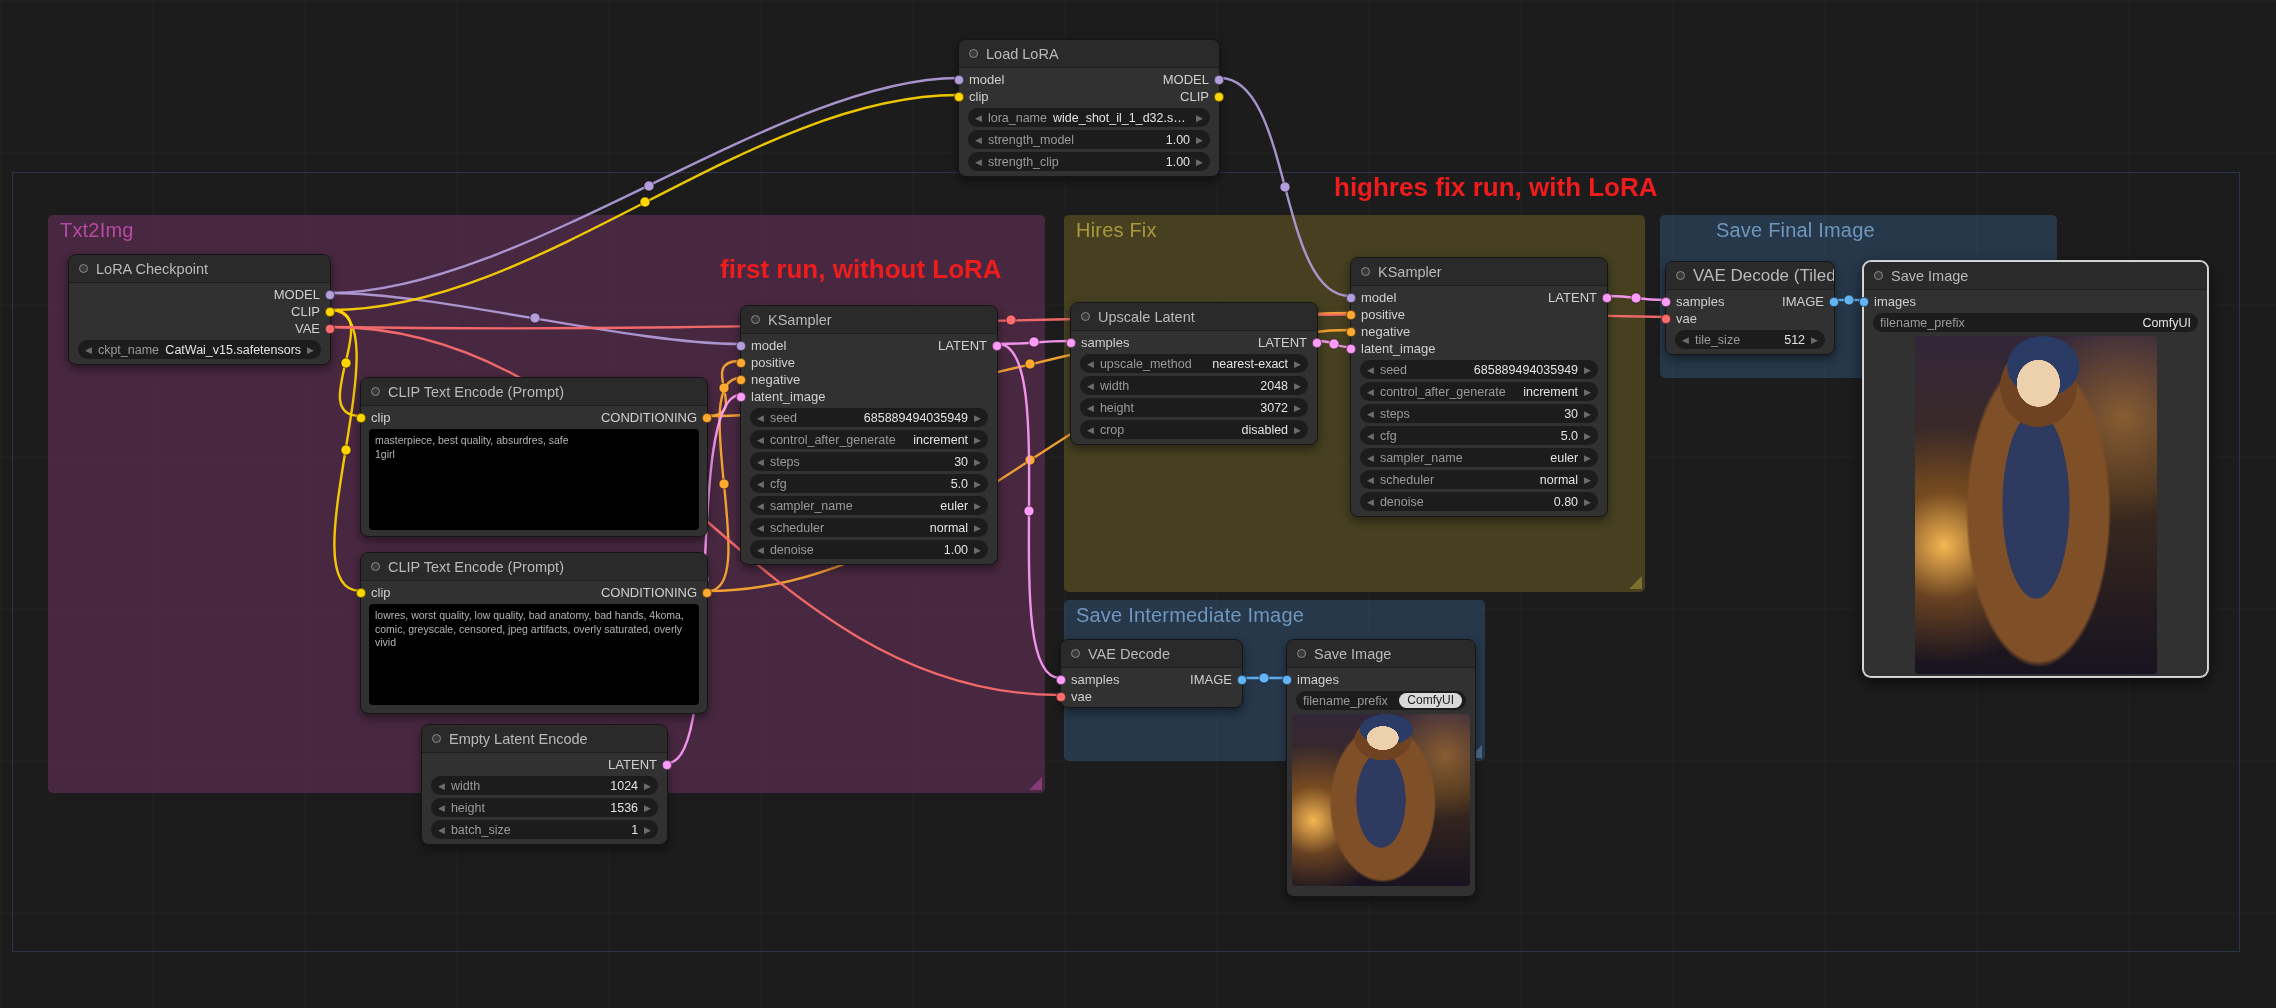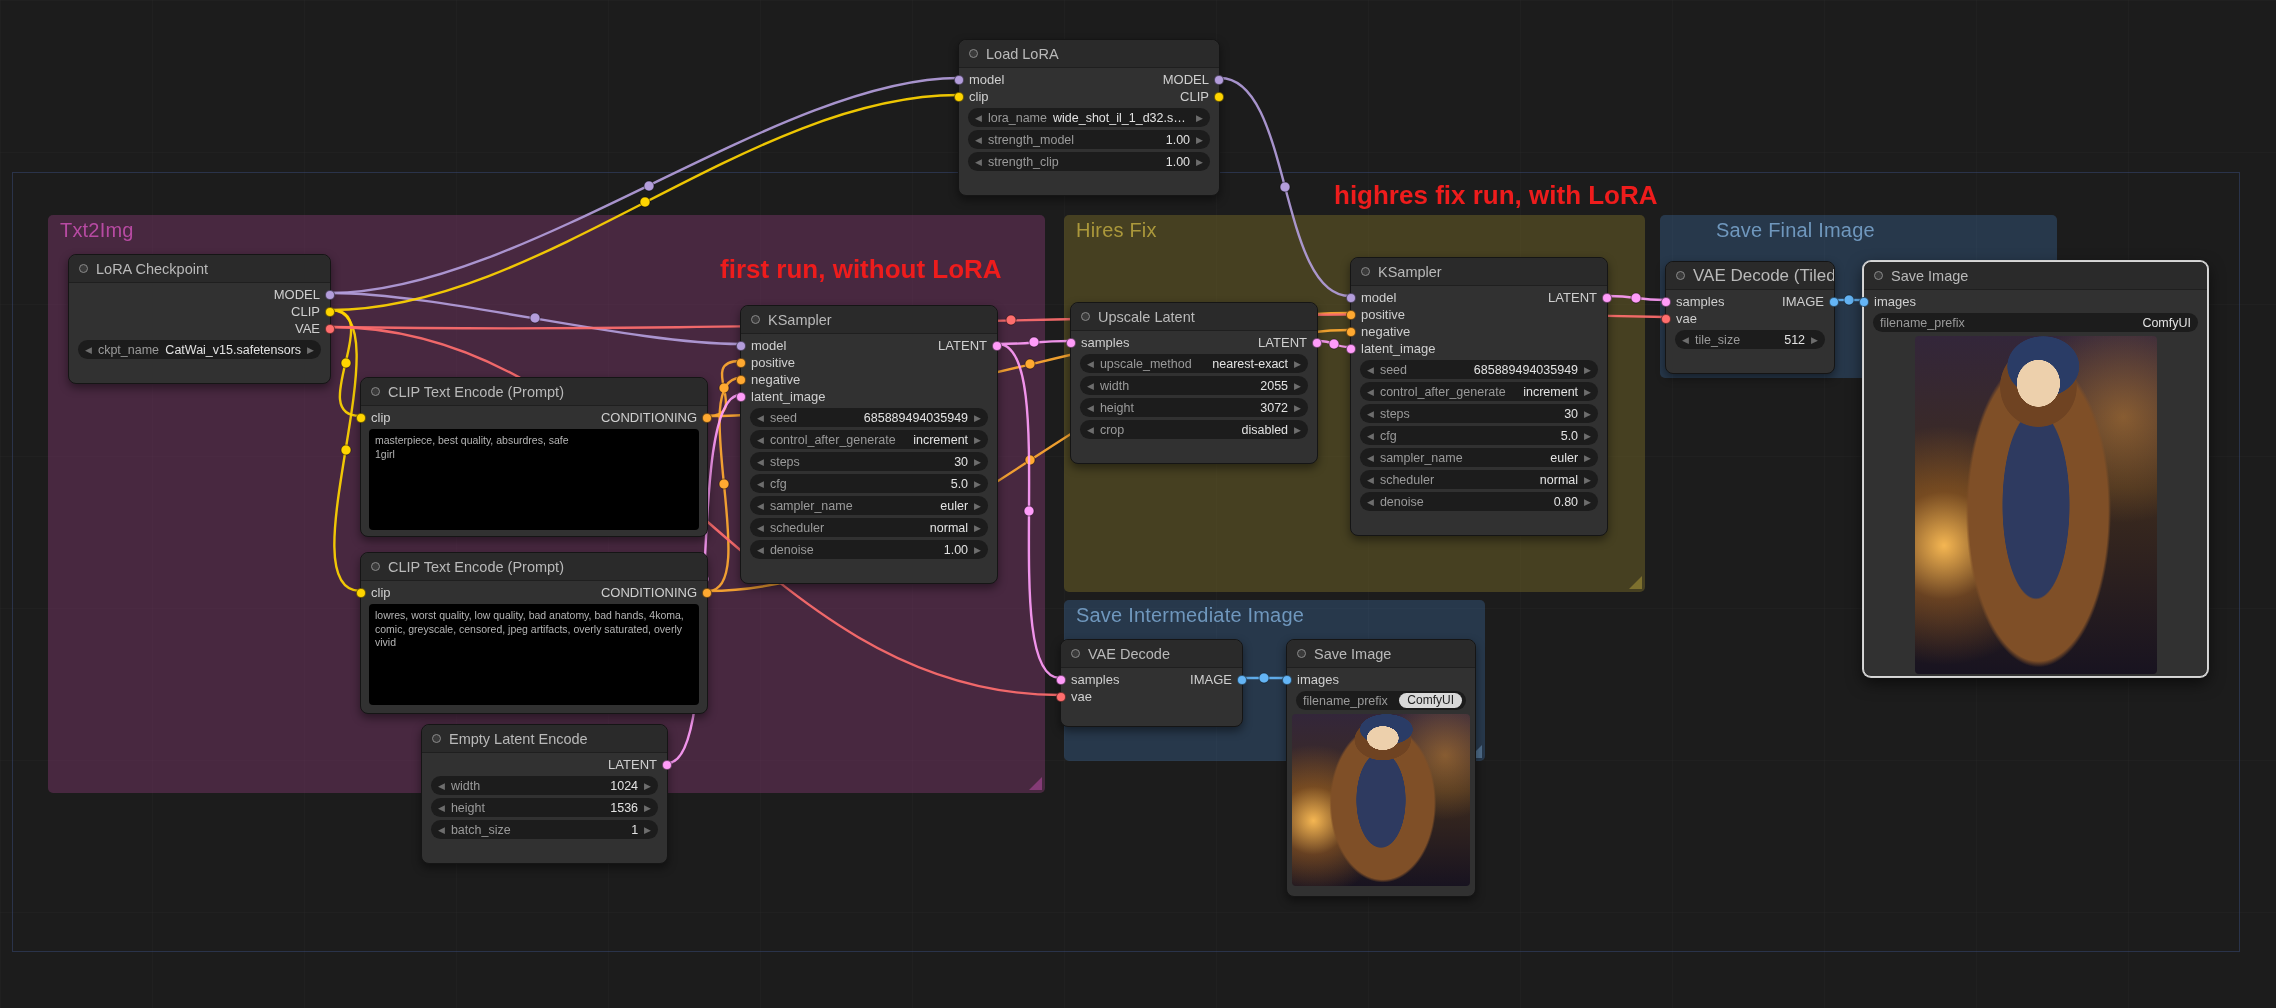--- a/index.html
+++ b/index.html
@@ -20,21 +20,21 @@
   .wires{position:absolute;inset:0;z-index:2}
   .wires path{fill:none;stroke-width:2.4px;opacity:.92}
   .wires circle{stroke:rgba(0,0,0,.45);stroke-width:1px}
   
   .node{position:absolute;z-index:3;background:#313131;border:1px solid #151515;border-radius:8px;
     box-shadow:0 4px 10px rgba(0,0,0,.45);color:#c8c8c8}
   .node.selected{border-color:#d8d8d8;box-shadow:0 0 0 1px #cfcfcf,0 6px 16px rgba(0,0,0,.6);z-index:4}
   .node-header{height:28px;display:flex;align-items:center;gap:8px;padding:0 10px;background:#2a2a2a;
     border-radius:8px 8px 0 0;border-bottom:1px solid #1f1f1f;font-size:14.5px;color:#b9b9b9;white-space:nowrap;overflow:hidden}
   .collapse-dot{width:9px;height:9px;border-radius:50%;background:#3a3a3a;border:1.5px solid #8a8a8a;flex:none}
-  .node-body{padding:3px 0 21px}
+  .node-body{padding:3px 0 2px}
   .io-row{height:17px;display:flex;align-items:center;justify-content:space-between;
     padding:0 10px;font-size:13px;color:#cfcfcf}
   .io-row.out-only{justify-content:flex-end}
   .slot{display:flex;align-items:center;gap:5px;white-space:nowrap}
   .slot.in{margin-left:-15px}
   .slot.out{margin-right:-15px}
   .dot{width:10px;height:10px;border-radius:50%;flex:none;border:1px solid rgba(0,0,0,.55)}
   .widget{height:19px;margin:3px 9px;background:#1c1c1c;border-radius:10px;display:flex;align-items:center;
     padding:0 7px;font-size:12.5px;color:#9a9a9a;gap:6px;overflow:hidden;white-space:nowrap}
   .widget .arrow{color:#6d6d6d;font-size:9px;flex:none}
@@ -379,21 +379,21 @@
       </div>
       <div class="widget">
           <span class="arrow">◀</span>
           <span>upscale_method</span>
           <span class="wvalue">nearest-exact</span>
           <span class="arrow">▶</span>
         </div>
       <div class="widget">
           <span class="arrow">◀</span>
           <span>width</span>
-          <span class="wvalue">2055</span>
+          <span class="wvalue">2048</span>
           <span class="arrow">▶</span>
         </div>
       <div class="widget">
           <span class="arrow">◀</span>
           <span>height</span>
           <span class="wvalue">3072</span>
           <span class="arrow">▶</span>
         </div>
       <div class="widget">
           <span class="arrow">◀</span>
@@ -573,14 +573,14 @@
         </div>
       <div class="widget" style="padding:0 4px 0 7px">
           <span>filename_prefix</span>
           <span class="wvalue-pill">ComfyUI</span>
         </div>
       <div class="preview preview-int"></div>
     </div>
   </div>
 
   <div class="annotation" style="left: 720px; top: 254px; color: rgb(238, 28, 28);">first run, without LoRA</div>
-  <div class="annotation" style="left: 1334px; top: 180px; color: rgb(238, 28, 28);">highres fix run, with LoRA</div>
+  <div class="annotation" style="left: 1334px; top: 172px; color: rgb(238, 28, 28);">highres fix run, with LoRA</div>
 </div>
 
 </body></html>

